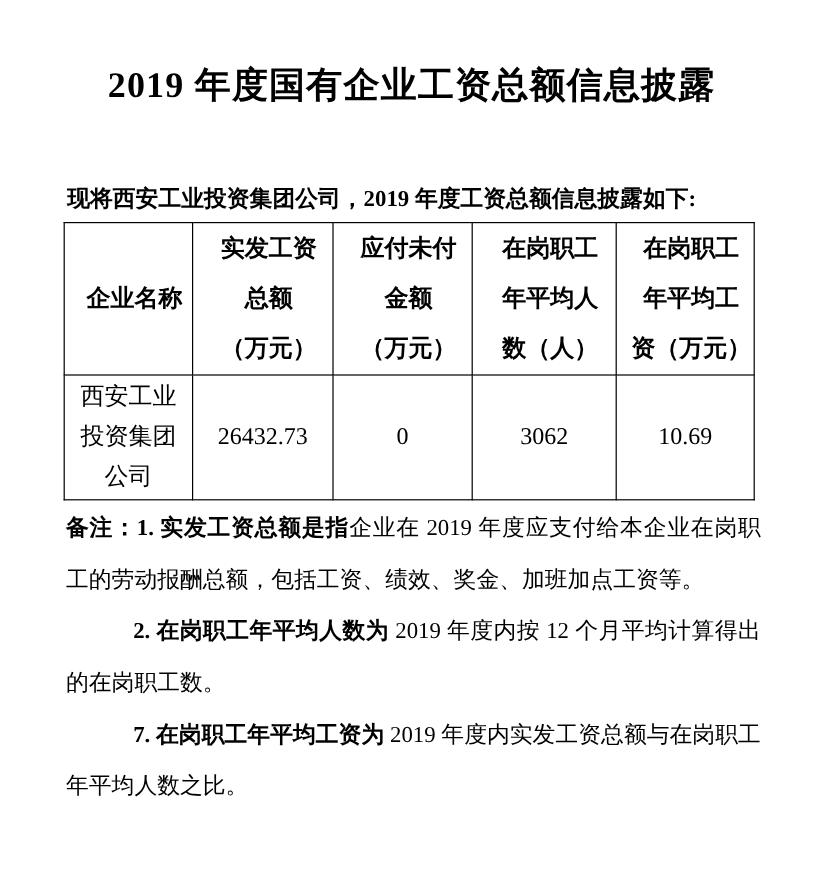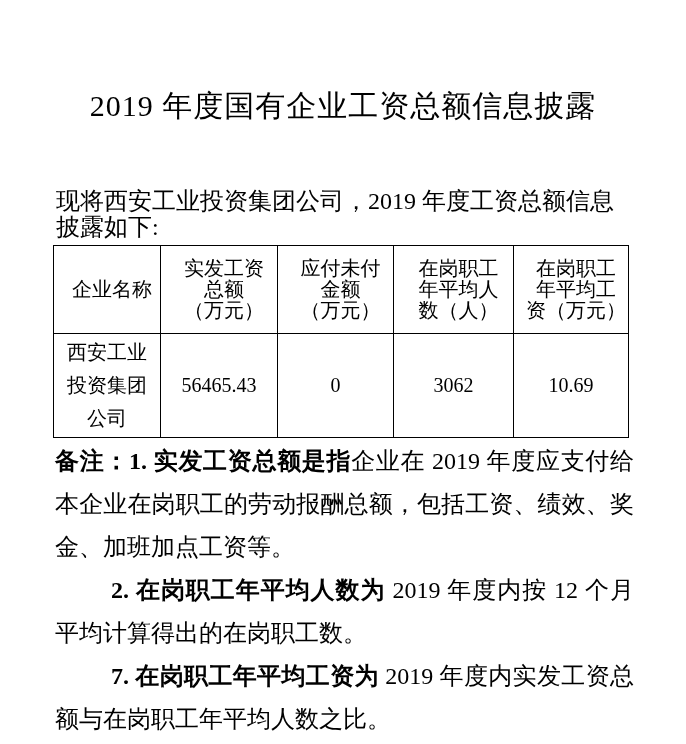--- a/index.html
+++ b/index.html
@@ -11,63 +11,63 @@
     position: relative;
     width: 686px;
     height: 744px;
     background: #ffffff;
     color: #000000;
     font-family: "Liberation Serif", "DejaVu Serif", serif;
     overflow: hidden;
   }
   .doc-title {
     margin: 0;
-    padding-top: 86px;
+    padding-top: 52px;
     text-align: center;
     font-size: 30px;
     line-height: 40px;
-    font-weight: normal;
+    font-weight: bold;
     letter-spacing: 1px;
     white-space: nowrap;
   }
   .intro {
     margin: 62px 50px 0 56px;
-    font-size: 24px;
+    font-size: 19px;
     line-height: 26px;
-    font-weight: normal;
+    font-weight: bold;
   }
   table.wage-table {
     border-collapse: collapse;
     table-layout: fixed;
     margin: 5px 0 0 53px;
     width: 575px;
   }
   table.wage-table th,
   table.wage-table td {
     border: 1px solid #000000;
     padding: 0;
     text-align: center;
     vertical-align: middle;
     white-space: pre-line;
     font-size: 20px;
   }
   table.wage-table th {
-    font-weight: normal;
+    font-weight: bold;
     height: 87px;
-    line-height: 21px;
+    line-height: 42px;
     padding-left: 10px;
   }
   table.wage-table td {
     font-weight: normal;
     height: 103px;
     line-height: 33px;
   }
   .notes {
     margin: 2px 52px 0 55px;
-    font-size: 24px;
+    font-size: 19px;
     line-height: 43px;
     text-align: justify;
   }
   .notes p {
     margin: 0;
   }
   .notes p.indent {
     text-indent: 56px;
   }
   .notes .b {
@@ -104,21 +104,21 @@
 年平均人
 数（人）</th>
         <th>在岗职工
 年平均工
 资（万元）</th>
       </tr>
       <tr>
         <td>西安工业
 投资集团
 公司</td>
-        <td>56465.43</td>
+        <td>26432.73</td>
         <td>0</td>
         <td>3062</td>
         <td>10.69</td>
       </tr>
     </tbody>
   </table>
 
   <div class="notes">
     <p>
       <span class="b">备注：1. 实发工资总额是指</span><span>企业在 2019 年度应支付给本企业在岗职工的劳动报酬总额，包括工资、绩效、奖金、加班加点工资等。</span>

